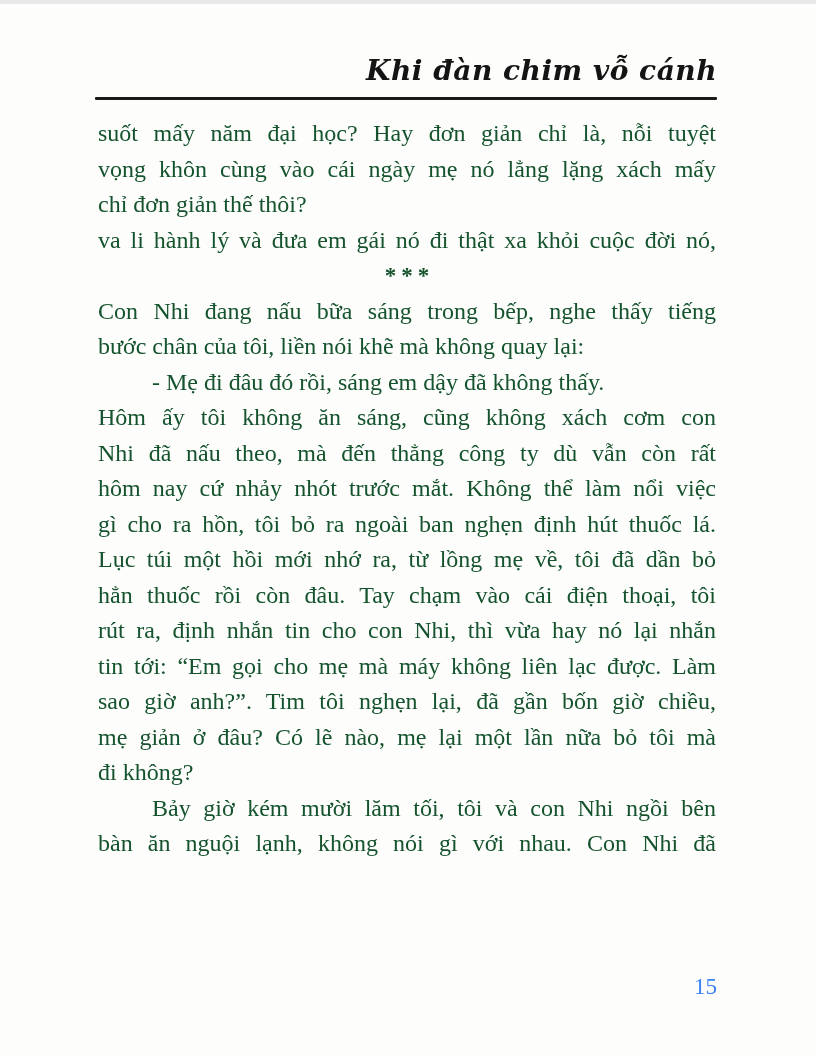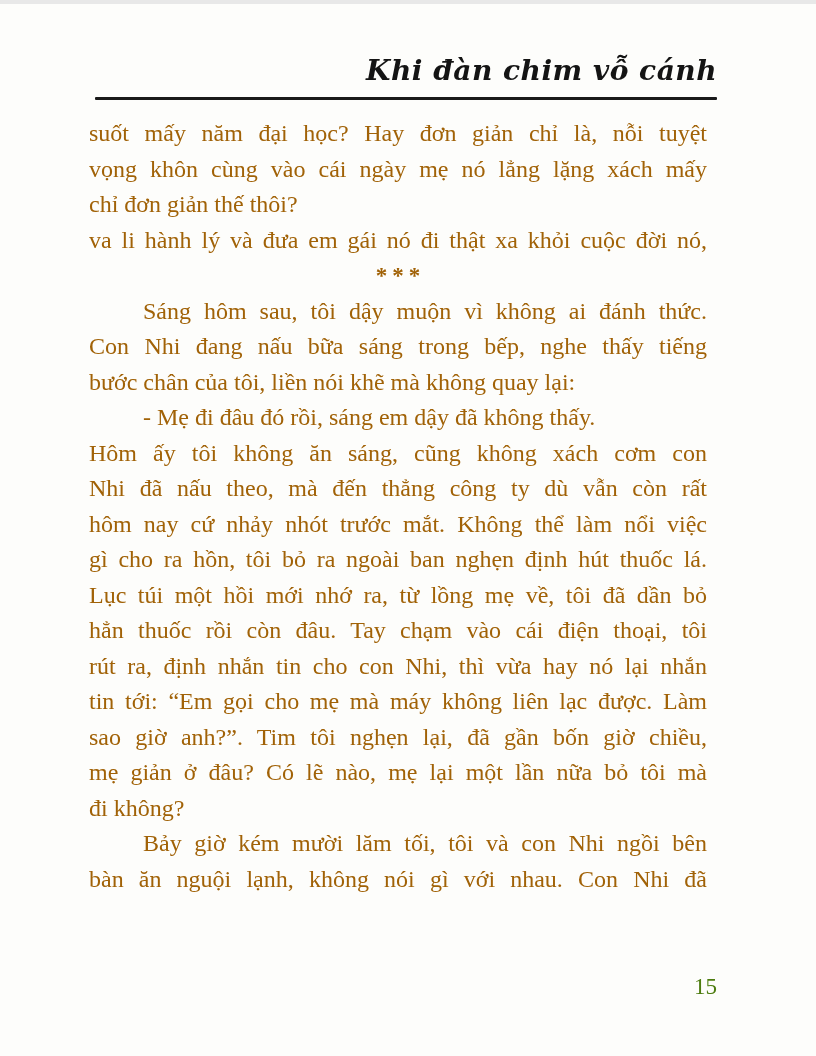--- a/index.html
+++ b/index.html
@@ -36,24 +36,24 @@
     top: 93px;
     left: 95px;
     width: 622px;
     height: 3px;
     background: #1a1a1a;
     border-radius: 1px;
   }
   .body-text {
     position: absolute;
     top: 112px;
-    left: 89px;
+    left: 98px;
     width: 618px;
     font-size: 24px;
-    color: #a16207;
+    color: #14532d;
   }
   .line {
     height: 35.5px;
     line-height: 35.5px;
     text-align: justify;
     text-align-last: justify;
     text-justify: inter-word;
     white-space: nowrap;
     overflow: visible;
   }
@@ -72,36 +72,35 @@
     letter-spacing: 5px;
     text-indent: 5px;
   }
   .page-number {
     position: absolute;
     top: 970px;
     left: 99px;
     width: 618px;
     text-align: right;
     font-size: 23px;
-    color: #4d7c0f;
+    color: #3b82f6;
   }
 </style>
 </head>
 <body>
 
 <div class="page">
   <div class="running-title">Khi đàn chim vỗ cánh</div>
   <div class="header-rule"></div>
   <div class="body-text" id="body-text">
       <div class="line">suốt mấy năm đại học? Hay đơn giản chỉ là, nỗi tuyệt</div>
       <div class="line">vọng khôn cùng vào cái ngày mẹ nó lẳng lặng xách mấy</div>
       <div class="line last">chỉ đơn giản thế thôi?</div>
       <div class="line">va li hành lý và đưa em gái nó đi thật xa khỏi cuộc đời nó,</div>
       <div class="line separator">***</div>
-      <div class="line indent">Sáng hôm sau, tôi dậy muộn vì không ai đánh thức.</div>
       <div class="line">Con Nhi đang nấu bữa sáng trong bếp, nghe thấy tiếng</div>
       <div class="line last">bước chân của tôi, liền nói khẽ mà không quay lại:</div>
       <div class="line indent last">- Mẹ đi đâu đó rồi, sáng em dậy đã không thấy.</div>
       <div class="line">Hôm ấy tôi không ăn sáng, cũng không xách cơm con</div>
       <div class="line">Nhi đã nấu theo, mà đến thẳng công ty dù vẫn còn rất</div>
       <div class="line">hôm nay cứ nhảy nhót trước mắt. Không thể làm nổi việc</div>
       <div class="line">gì cho ra hồn, tôi bỏ ra ngoài ban nghẹn định hút thuốc lá.</div>
       <div class="line">Lục túi một hồi mới nhớ ra, từ lồng mẹ về, tôi đã dần bỏ</div>
       <div class="line">hẳn thuốc rồi còn đâu. Tay chạm vào cái điện thoại, tôi</div>
       <div class="line">rút ra, định nhắn tin cho con Nhi, thì vừa hay nó lại nhắn</div>

